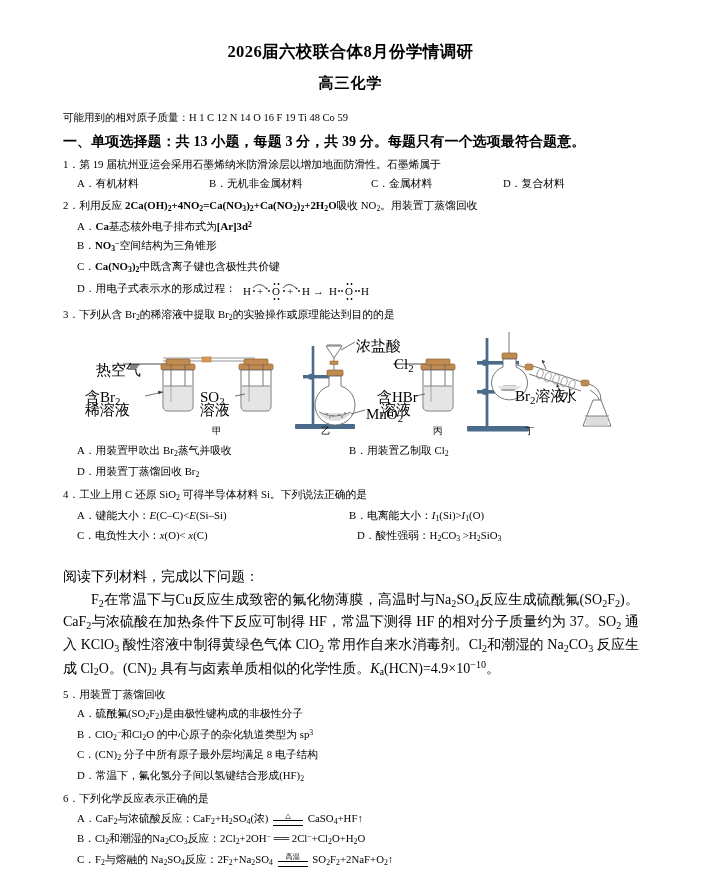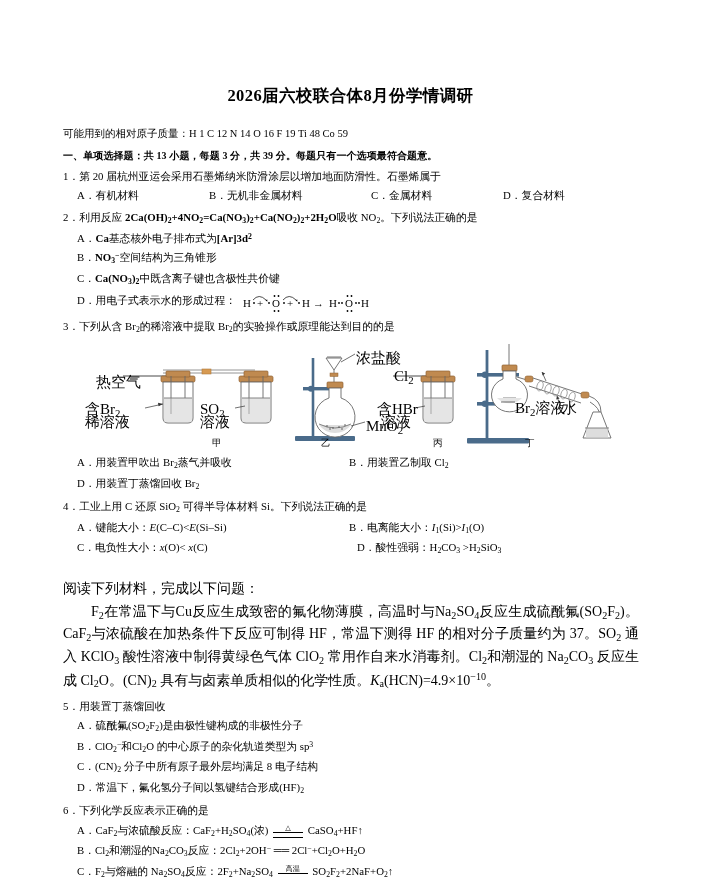--- a/index.html
+++ b/index.html
@@ -18,21 +18,21 @@
   }
   .page {
     position: relative;
     width: 701px;
     height: 877px;
     padding: 0;
     box-sizing: border-box;
   }
   .title-block {
     text-align: center;
-    margin-top: 84px;
+    margin-top: 40px;
   }
   .doc-title {
     font-size: 16.5px;
     font-weight: bold;
     letter-spacing: 0.4px;
     line-height: 1.5;
   }
   .doc-subtitle {
     font-size: 15px;
     font-weight: bold;
@@ -41,21 +41,21 @@
   }
   .content {
     margin: 0 62px 0 63px;
   }
   .atomic-mass {
     margin-top: 17px;
     font-size: 10.5px;
     line-height: 1.5;
   }
   .section-head {
-    font-size: 10px;
+    font-size: 14px;
     font-weight: bold;
     margin-top: 7px;
     letter-spacing: 0.1px;
   }
   .q {
     margin-top: 5px;
     font-size: 10.8px;
     line-height: 1.62;
   }
   .q-stem {
@@ -141,44 +141,45 @@
   }
   svg { display: block; }
 </style>
 </head>
 <body>
 
 <div class="page">
 
   <div class="title-block">
     <div class="doc-title">2026届六校联合体8月份学情调研</div>
+    <div class="doc-subtitle">高三化学</div>
   </div>
 
   <div class="content">
 
     <div class="atomic-mass">可能用到的相对原子质量：H 1   C 12   N 14   O 16   F 19   Ti 48   Co 59</div>
 
     <div class="section-head">一、单项选择题：共 13 小题，每题 3 分，共 39 分。每题只有一个选项最符合题意。</div>
 
     <div class="q">
       <div class="q-stem">
-        <span>1．</span><span>第 20 届杭州亚运会采用石墨烯纳米防滑涂层以增加地面防滑性。石墨烯属于</span>
+        <span>1．</span><span>第 19 届杭州亚运会采用石墨烯纳米防滑涂层以增加地面防滑性。石墨烯属于</span>
       </div>
       <div class="opts-row">
         <div class="opt w1">A．有机材料</div>
         <div class="opt w2">B．无机非金属材料</div>
         <div class="opt w3">C．金属材料</div>
         <div class="opt">D．复合材料</div>
       </div>
     </div>
 
     <div class="q">
       <div class="q-stem">
         <span>2．</span><span>利用反应</span>
-        <span class="bold-eq">2Ca(OH)<sub>2</sub>+4NO<sub>2</sub>=Ca(NO<sub>3</sub>)<sub>2</sub>+Ca(NO<sub>2</sub>)<sub>2</sub>+2H<sub>2</sub>O</span><span>吸收 NO</span><sub>2</sub><span>。下列说法正确的是</span>
+        <span class="bold-eq">2Ca(OH)<sub>2</sub>+4NO<sub>2</sub>=Ca(NO<sub>3</sub>)<sub>2</sub>+Ca(NO<sub>2</sub>)<sub>2</sub>+2H<sub>2</sub>O</span><span>吸收 NO</span><sub>2</sub><span>。用装置丁蒸馏回收</span>
       </div>
       <div class="opt-line">
         <span>A．</span><b>Ca</b><span>基态核外电子排布式为</span><b>[Ar]3d<sup>2</sup></b>
       </div>
       <div class="opt-line">
         <span>B．</span><b>NO<sub>3</sub><sup>−</sup></b><span>空间结构为三角锥形</span>
       </div>
       <div class="opt-line">
         <span>C．</span><b>Ca(NO<sub>3</sub>)<sub>2</sub></b><span>中既含离子键也含极性共价键</span>
       </div>

